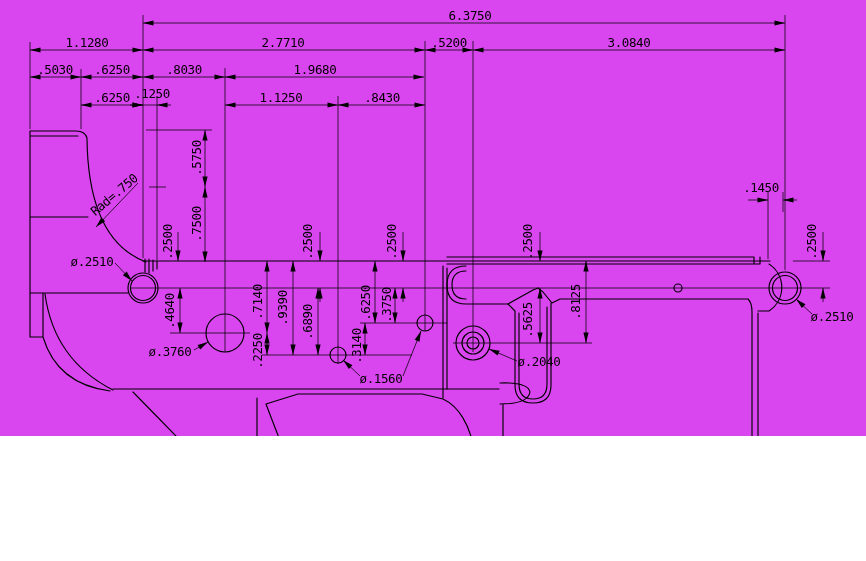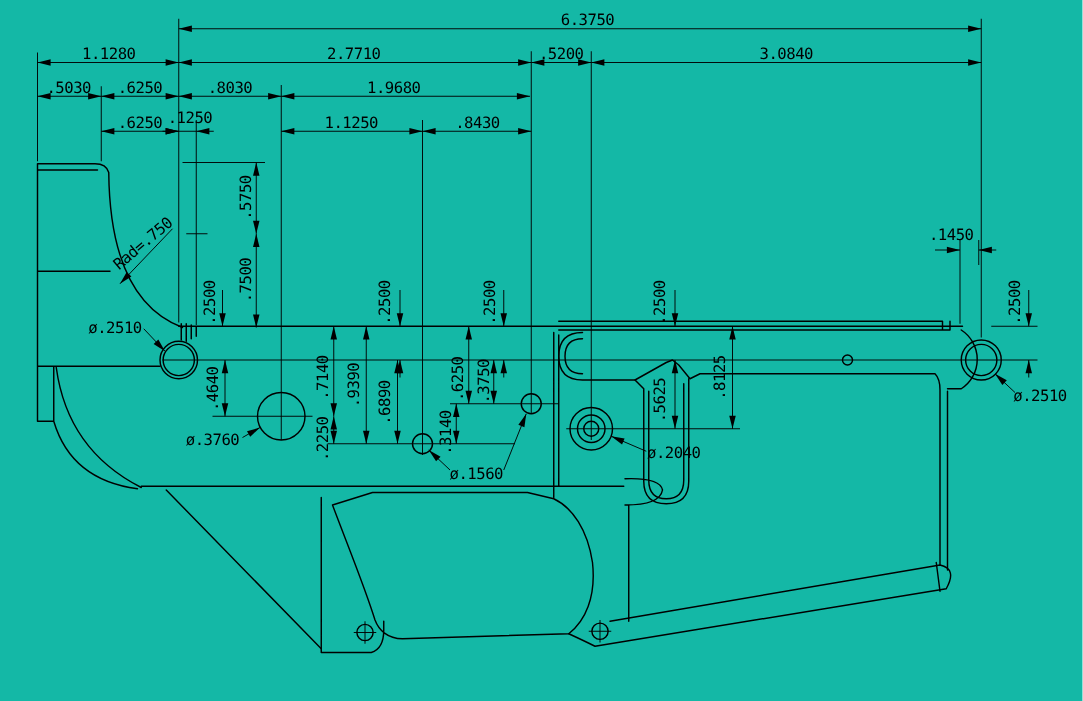--- a/index.html
+++ b/index.html
@@ -1,16 +1,16 @@
 <!DOCTYPE html>
 <html><head>
 <meta charset="utf-8">
 <style>
   html,body{margin:0;padding:0;background:#fff;}
-  #stage{position:relative;width:866px;height:561px;background:#14b8a6;overflow:hidden;}
+  #stage{position:relative;width:866px;height:436px;background:#d946ef;overflow:hidden;}
   svg{display:block;}
   .geo{stroke:#000;stroke-width:1.15;fill:none;stroke-linecap:round;stroke-linejoin:round;}
   .thin{stroke:#000;stroke-width:0.75;fill:none;}
   .dim{stroke:#000;stroke-width:0.75;fill:none;}
   text{font-family:"DejaVu Sans Mono","Liberation Mono",monospace;font-size:12.5px;fill:#000;letter-spacing:-0.4px;}
 </style>
 </head>
 <body>
 
 <div id="stage">

